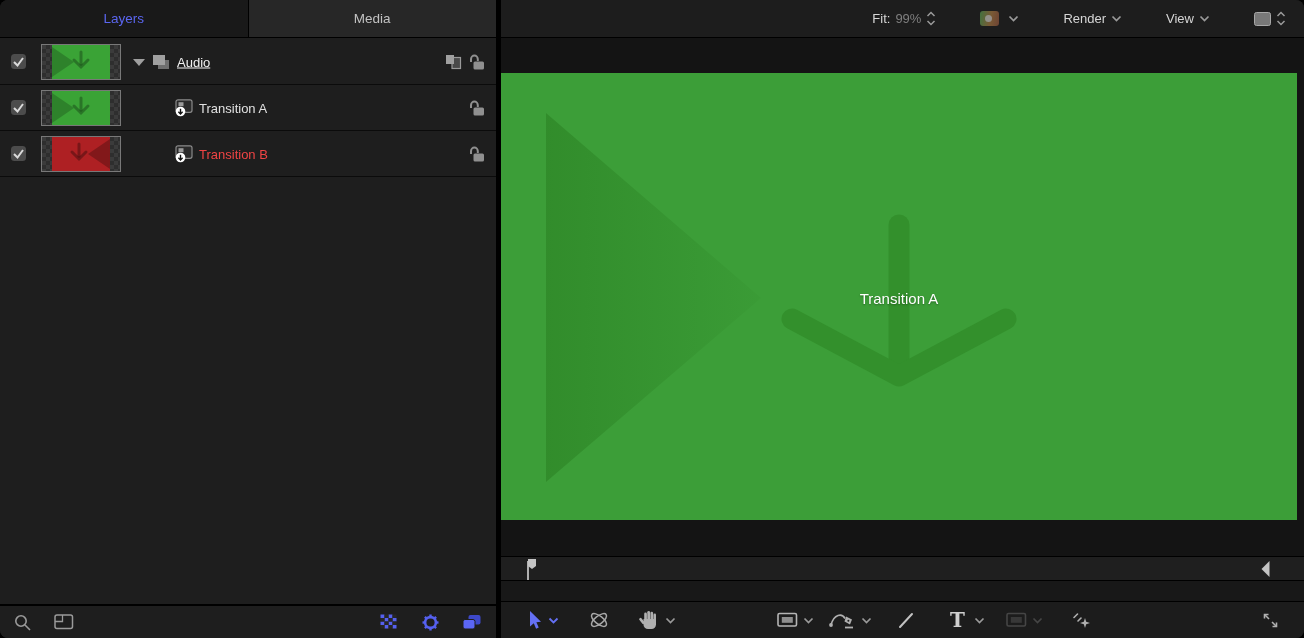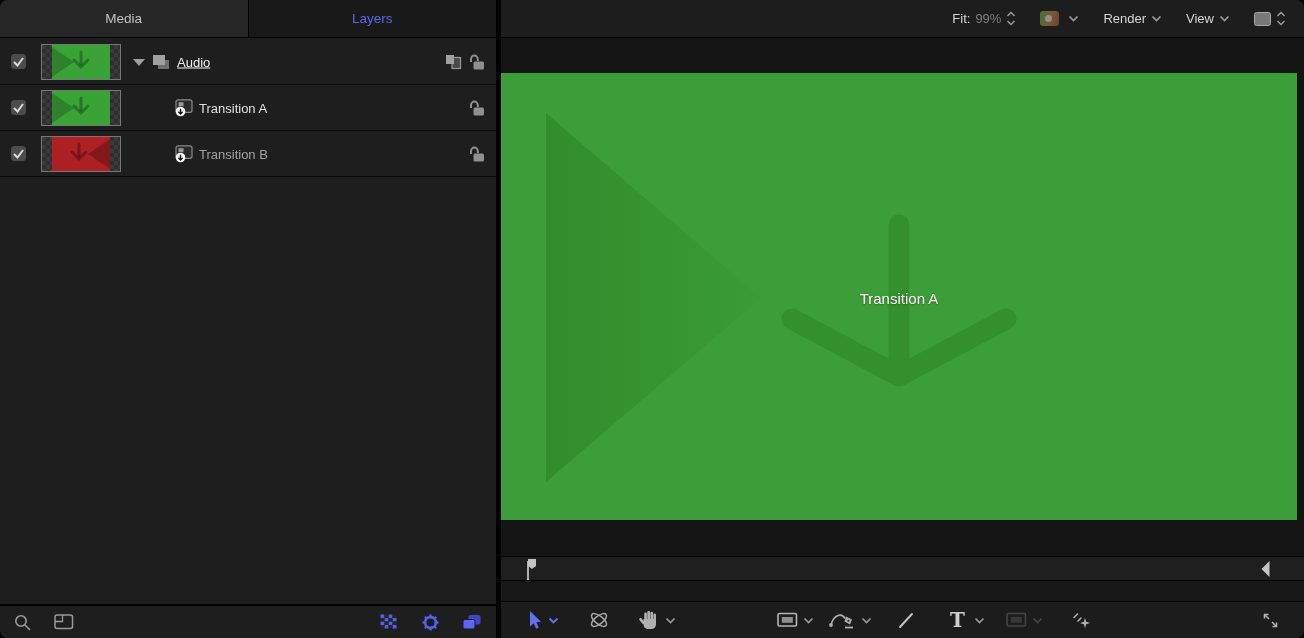--- a/index.html
+++ b/index.html
@@ -28,21 +28,21 @@
   .disclosure { position:absolute; left:133px; top:20px; width:0; height:0;
                 border-left:6px solid transparent; border-right:6px solid transparent; border-top:7px solid #9f9f9f; }
   .row-icon { position:absolute; }
   .lock { left:467px; top:14px; }
   .raster { left:445px; top:15px; }
   .panel-footer { position:absolute; left:0; bottom:0; width:496px; height:34px; background:#1e1e1e; border-top:2px solid #000; }
   .footer-icon { position:absolute; top:8px; }
   
   .right-area { position:absolute; left:501px; top:0; width:803px; height:638px; background:#141414; }
   .topbar { position:absolute; left:0; top:0; width:803px; height:38px; background:#1d1d1d; border-bottom:1px solid #000;
-            display:flex; align-items:center; justify-content:flex-end; padding-right:18px; font-size:13px; }
+            display:flex; align-items:center; justify-content:flex-end; padding-right:18px; font-size:13px;gap:20px; }
   .tb-group { display:flex; align-items:center; gap:5px; margin-left:24px; }
   .tb-label { color:#d6d6d6; }
   .tb-dim { color:#7f7f7f; }
   .swatch { width:19px; height:15px; border-radius:3px; position:relative;
             background:linear-gradient(100deg,#47703f 5%,#7a5a35 55%,#6e4533 95%); }
   .swatch::after { content:""; position:absolute; left:5px; top:4px; width:7px; height:7px; border-radius:50%; background:#9a9a9a; opacity:.85; }
   .display-box { width:17px; height:14px; background:#787878; border:1.5px solid #a8a8a8; border-radius:2.5px; }
   .canvas { position:absolute; left:0; top:73px; width:796px; height:447px; background:#3c9e38; }
   .canvas-text { position:absolute; left:0; top:217px; width:100%; text-align:center; color:#fff;
                  font-size:15px; text-shadow:0 1px 2px rgba(0,0,0,.35); }
@@ -54,22 +54,22 @@
   .serif-T { font-family:"DejaVu Serif", serif; font-size:20px; color:#cfcfcf; font-weight:600; line-height:1; }
 </style>
 </head>
 <body>
 
 <div class="window">
 
   <div class="left-panel">
 
     <div class="tabbar">
+      <div class="tab active">Layers</div>
       <div class="tab">Media</div>
-      <div class="tab active">Layers</div>
     </div>
 
     <div class="rows">
 
 
       <div class="row">
         <span class="checkbox">
           <svg width="13" height="13">
               <polyline points="2,7 5.5,10.5 11,3" stroke="#dadada" stroke-width="2" fill="none"></polyline>
             </svg>
@@ -165,21 +165,21 @@
           <svg width="19" height="19">
               <rect x="1" y="0.8" width="16" height="12.5" rx="2" fill="#2a2a2a" stroke="#8a8a8a" stroke-width="1.2"></rect>
               <rect x="3.5" y="3.2" width="5" height="4" fill="#9a9a9a"></rect>
               <circle cx="5.5" cy="12.5" r="4.8" fill="#ffffff"></circle>
               <g stroke="#111" stroke-width="1.4" fill="none">
                 <line x1="5.5" y1="9.8" x2="5.5" y2="14.6"></line>
                 <polyline points="3.4,12.8 5.5,14.9 7.6,12.8"></polyline>
               </g>
             </svg>
         </span>
-        <span class="row-label" style="left:199px; color:#a3a3a3;">Transition B</span>
+        <span class="row-label" style="left:199px; color:#ef4444;">Transition B</span>
         <span class="row-icon lock">
           <svg width="18" height="17">
               <path d="M4,9 V6 a3.4,3.4 0 0 1 6.8,0 V8" stroke="#909090" stroke-width="2" fill="none"></path>
               <rect x="6.5" y="8.5" width="10.5" height="8" rx="1.5" fill="#909090"></rect>
             </svg>
         </span>
       </div>
     </div>
 
     <div class="panel-footer">

